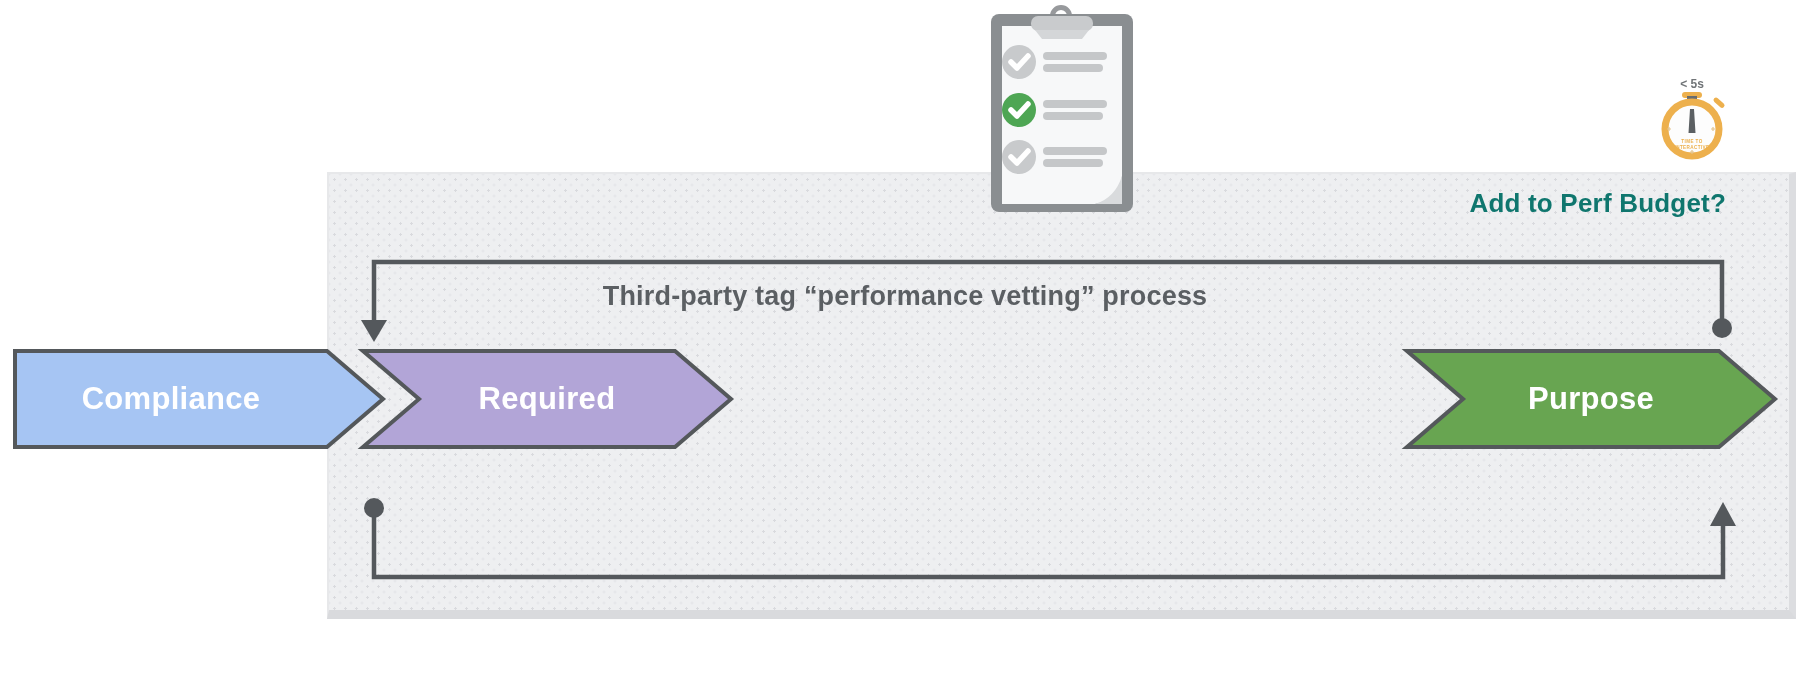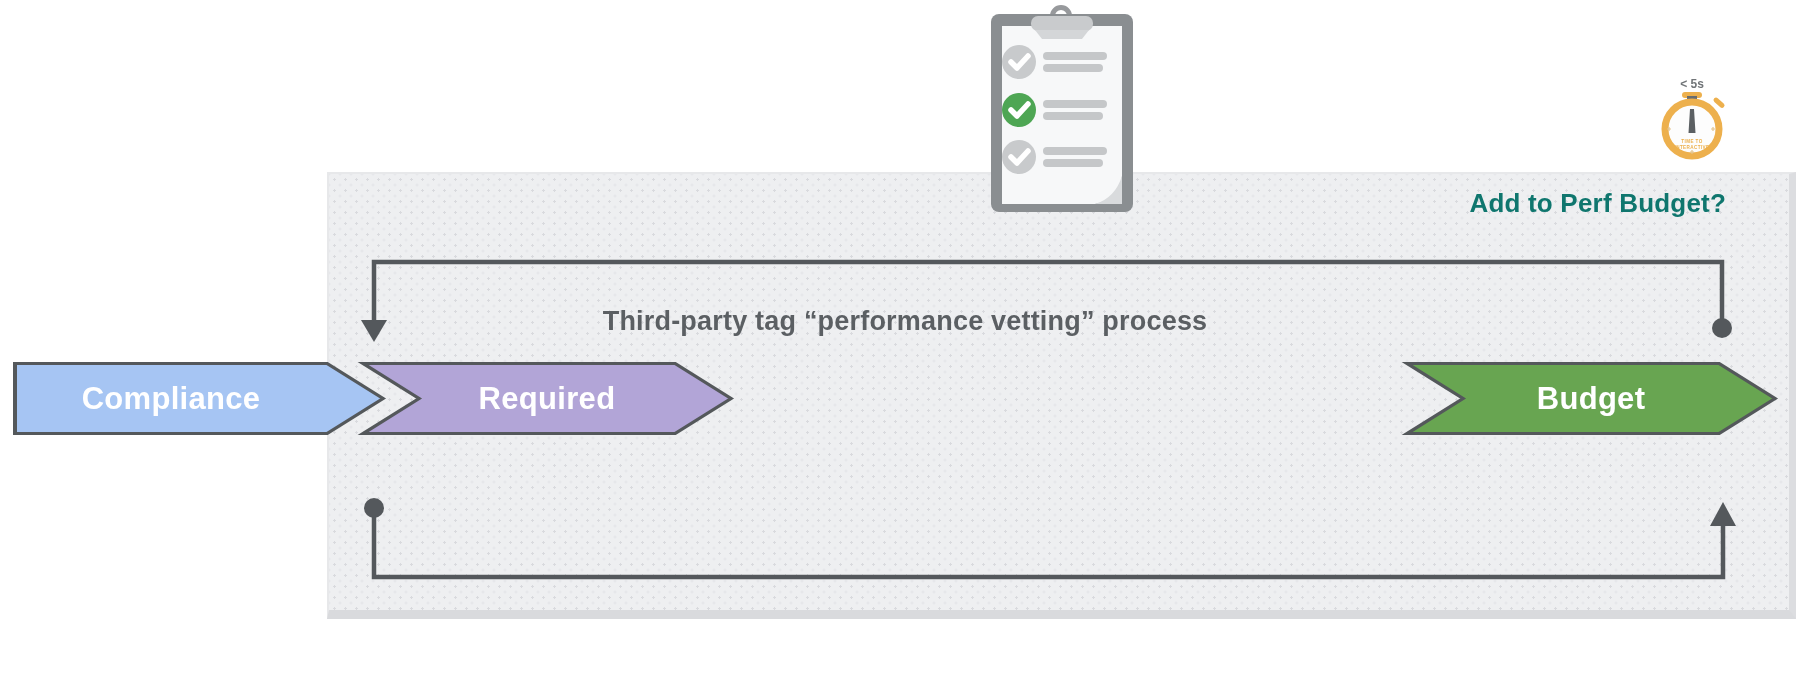--- a/index.html
+++ b/index.html
@@ -32,21 +32,21 @@
   .title {
     position:absolute; left:0; right:0; top:281px; z-index:3;
     text-align:center; font-size:27px; font-weight:700; letter-spacing:.2px;
   }
   .perf {
     position:absolute; top:188px; right:84px; z-index:3;
     font-size:26px; font-weight:700; letter-spacing:.2px;
   }
 
   
-  .step { position:absolute; top:362px; width:372px; height:73px; z-index:4; }
+  .step { position:absolute; top:349px; width:372px; height:100px; z-index:4; }
   .step-shape { position:absolute; left:0; top:0; width:100%; height:100%; overflow:visible; }
   .step-shape polygon { stroke-width:4px; stroke-linejoin:miter; }
   .step-label {
     position:absolute; inset:0; display:flex; align-items:center; justify-content:center;
     color:#ffffff; font-size:31px; font-weight:700; letter-spacing:.3px; z-index:1;
   }
   .step--first  .step-label { padding-right:56px; }
   .step--notch  .step-label { padding-left:56px; padding-right:56px;text-align:center; }
 
   
@@ -67,21 +67,21 @@
       <polygon points="361,320 387,320 374,342" fill="#54585c"></polygon>
       <circle cx="1722" cy="328" r="10" fill="#54585c"></circle>
     </g>
     <g>
       <path class="loop-path" d="M374,508 V577 H1723 V524" stroke="#54585c"></path>
       <polygon points="1710,526 1736,526 1723,502" fill="#54585c"></polygon>
       <circle cx="374" cy="508" r="10" fill="#54585c"></circle>
     </g>
   </svg>
 
-  <div class="title" style="color: rgb(91, 95, 99); margin-top: 25px;">Third-party tag “performance vetting” process</div>
+  <div class="title" style="color: rgb(91, 95, 99);">Third-party tag “performance vetting” process</div>
   <div class="perf" style="color: #0f766e;">Add to Perf Budget?</div>
 
   <div class="step step--first" style="left:13px">
     <svg class="step-shape" viewBox="0 0 372 100" preserveAspectRatio="none">
       <polygon points="2,2 314,2 370,50 314,98 2,98" fill="#a6c5f3" stroke="#54585b"></polygon>
     </svg>
     <div class="step-label">Compliance</div>
   </div>
 
   <div class="step step--notch" style="left:361px">
@@ -90,21 +90,21 @@
     </svg>
     <div class="step-label">Required</div>
   </div>
 
 
 
   <div class="step step--notch" style="left:1405px">
     <svg class="step-shape" viewBox="0 0 372 100" preserveAspectRatio="none">
       <polygon points="2,2 314,2 370,50 314,98 2,98 58,50" fill="#68a551" stroke="#54585b"></polygon>
     </svg>
-    <div class="step-label">Budget</div>
+    <div class="step-label">Purpose</div>
   </div>
 
   <svg class="clipboard" width="154" height="214" viewBox="0 0 154 214">
     <circle cx="76" cy="12" r="8.5" fill="#ffffff" stroke="#97999c" stroke-width="5"></circle>
     <rect x="6" y="10" width="142" height="198" rx="8" fill="#8a8e91"></rect>
     <path d="M17,22 L137,22 L137,172 Q136,196 110,200 L17,200 Z" fill="#f7f8f9"></path>
     <path d="M137,172 Q130,194 110,200 L137,200 Z" fill="#d9dbdd"></path>
     <rect x="46" y="12" width="62" height="15" rx="7" fill="#c9cbcd"></rect>
     <path d="M50,26 h54 l-7,9 h-40 Z" fill="#d4d6d8"></path>
 

